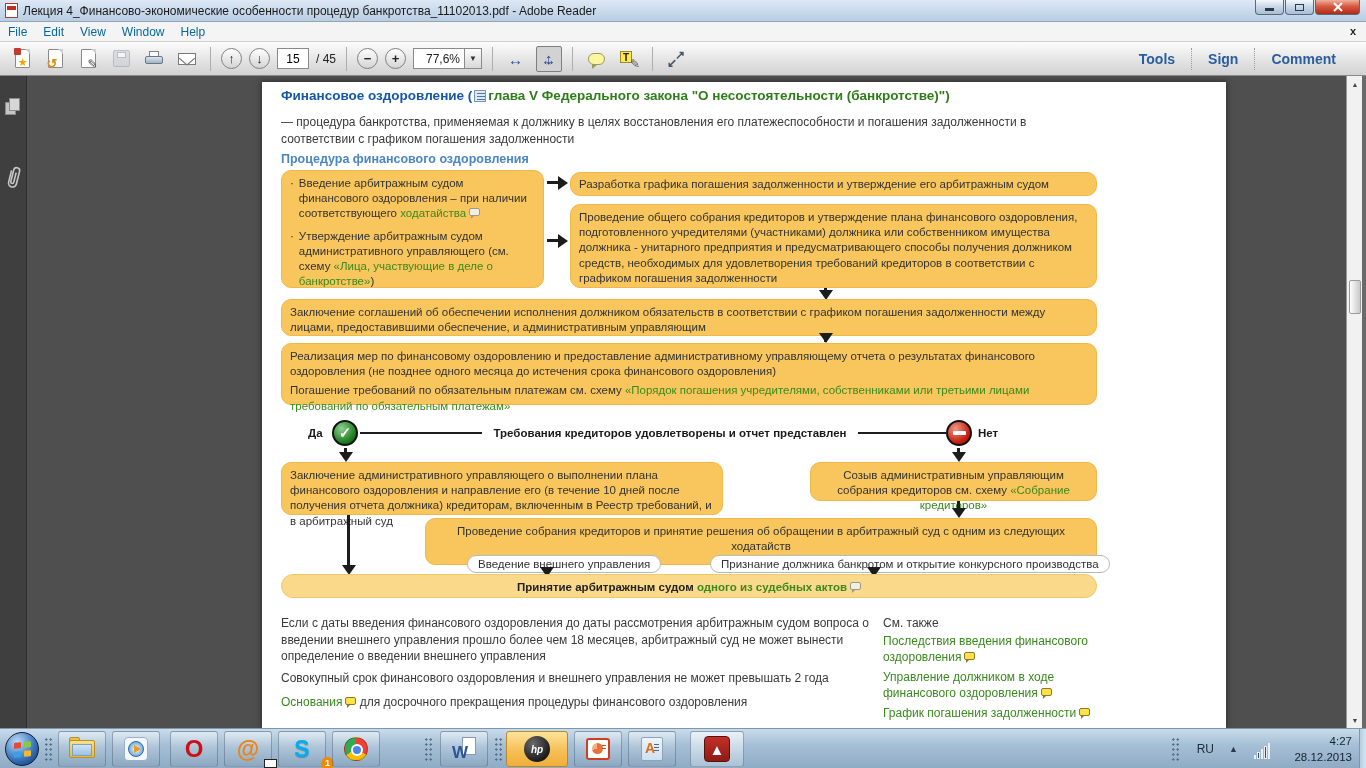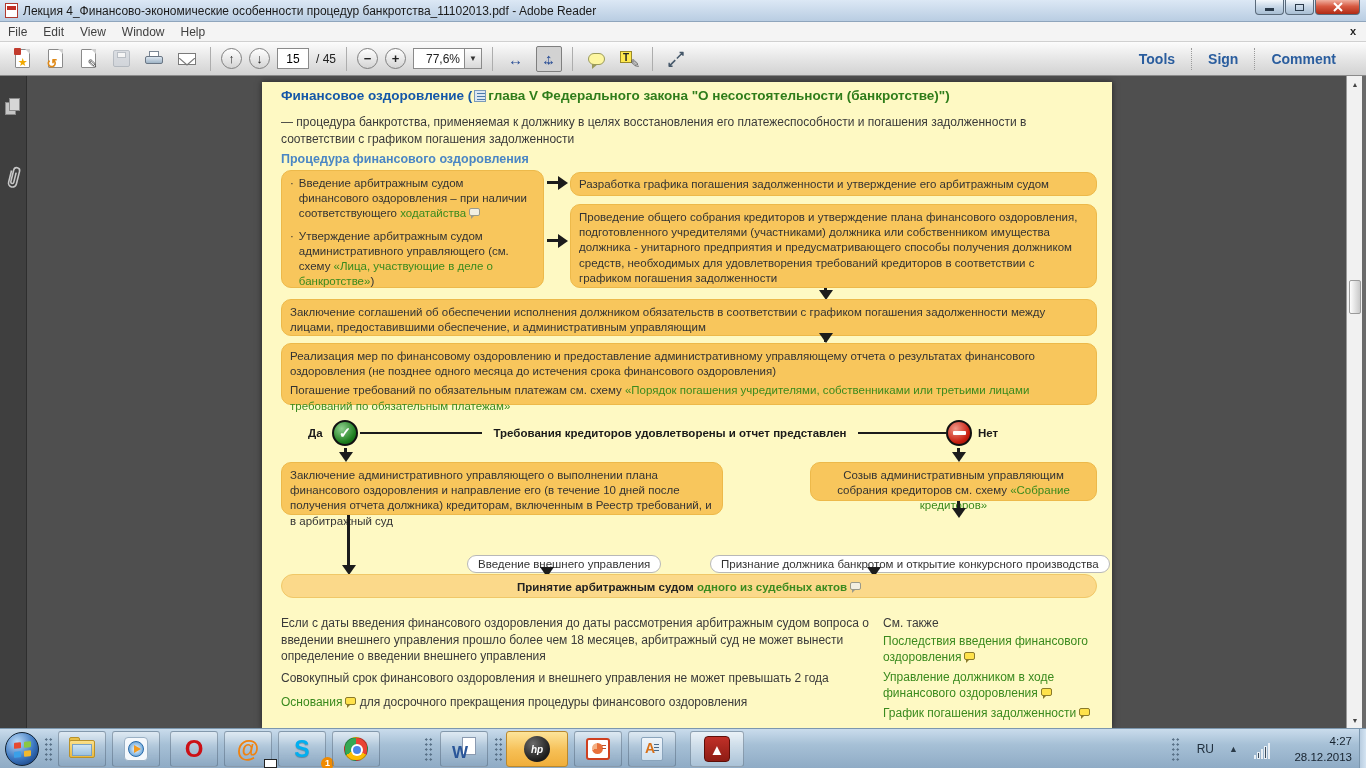--- a/index.html
+++ b/index.html
@@ -19,21 +19,21 @@
   .wbtn { width:29px; height:15px; border:1px solid #5a6a7a; border-top:none;
     background:linear-gradient(#f4f8fc,#c6d6e6 50%,#a9bfd4); border-radius:0 0 4px 4px;
     display:flex; align-items:center; justify-content:center; margin-left:1px; }
   .wbtn.close { width:45px; background:linear-gradient(#f0b0a0,#d85a42 45%,#b02a14); }
   .g-min { width:9px; height:3px; background:#2a3a4a; margin-top:4px; }
   .g-max { width:9px; height:7px; border:1px solid #2a3a4a; background:transparent; }
 
   
   .menubar { position:absolute; top:22px; left:0; width:1366px; height:20px; background:#f4f4f4;
     border-bottom:1px solid #d0d0d0; display:flex; align-items:center; }
-  .menu-item { font-size:12px; color:#404040; padding:2px 8px; }
+  .menu-item { font-size:12px; color:#0369a1; padding:2px 8px; }
   .menubar-x { position:absolute; right:10px; top:3px; font-size:11px; font-weight:bold; color:#222; }
 
   
   .toolbar { position:absolute; top:42px; left:0; width:1366px; height:34px;
     background:linear-gradient(#fcfcfc,#e2e2e2 60%,#d2d2d2); border-bottom:1px solid #8a8a8a;
     display:flex; align-items:center; }
   .tb-left { display:flex; align-items:center; gap:7px; padding-left:9px; }
   .tb-sep { width:1px; height:24px; background:#adadad; margin:0 3px; }
   .tb-btn { width:26px; height:26px; display:flex; align-items:center; justify-content:center; position:relative; }
   .pg { width:15px; height:19px; background:#fff; border:1px solid #8a8a8a; border-radius:1px; position:relative; }
@@ -83,21 +83,21 @@
   .pages-ic .p1 { position:absolute; left:1px; top:4px; width:11px; height:13px; background:#c6c6c6; border:1px solid #8a8a8a; }
   .pages-ic .p2 { position:absolute; left:5px; top:0; width:11px; height:13px; background:#d6d6d6; border:1px solid #8a8a8a; }
 
   
   .scrollbar { position:absolute; right:4px; top:0; width:16px; height:652px; background:#f1f1f1; border-left:1px solid #9a9a9a; }
   .sb-arrow { position:absolute; left:0; width:16px; height:16px; display:flex; align-items:center; justify-content:center; font-size:7px; color:#444; }
   .sb-thumb { position:absolute; left:2px; top:204px; width:12px; height:34px; background:linear-gradient(90deg,#fdfdfd,#c9c9c9); border:1px solid #9a9a9a; border-radius:2px; }
   .screen-edge { position:absolute; right:0; top:0; width:4px; height:652px; background:#6a6a6a; }
 
   
-  .page { position:absolute; left:262px; top:6px; width:850px; height:646px; background:#fef9c3;
+  .page { position:absolute; left:262px; top:6px; width:964px; height:646px; background:#ffffff;
     box-shadow:0 0 6px rgba(0,0,0,.55); font-size:11.5px; color:#3a3a3a; }
   .h-blue { color:#1457a8; font-weight:bold; font-size:13.5px; }
   .h-green { color:#2f7d1a; font-weight:bold; font-size:13.5px; }
   .law-ic { display:inline-block; width:12px; height:12px; background:#dce8f2; border:1px solid #7a9ab8; vertical-align:-2px; position:relative; margin:0 2px; }
   .law-ic span { position:absolute; left:2px; top:2px; width:8px; height:1px; background:#4a7aa8; box-shadow:0 3px 0 #4a7aa8, 0 6px 0 #4a7aa8; }
   .intro { font-size:12px; line-height:1.4; color:#3a3a3a; }
   .sect { color:#4a86c4; font-weight:bold; font-size:12.5px; }
   .gold { background:#f8c65c; border:1px solid #edb94a; border-radius:10px; padding:5px 8px; line-height:1.32; color:#333; }
   .gold-light { background:#fbd98a; border:1px solid #f0c868; border-radius:12px; text-align:center; font-weight:bold; color:#222; }
   .glink { color:#3a8a1e; }
@@ -377,20 +377,23 @@
 
       <div class="abs gold" style="left:19px; top:380px; width:442px; height:53px;">Заключение административного управляющего о выполнении плана финансового оздоровления и направление его (в течение 10 дней после получения отчета должника) кредиторам, включенным в Реестр требований, и в арбитражный суд</div>
 
       <div class="abs gold" style="left:548px; top:380px; width:287px; height:39px;text-align:center;">
         <span>Созыв административным управляющим собрания кредиторов см. схему </span><span class="glink">«Собрание кредиторов»</span>
       </div>
 
       <div class="vline" style="left:695px; top:419px; height:12px;"></div>
       <div class="head-d" style="left:690px; top:426px;"></div>
 
+      <div class="abs gold" style="left:163px; top:436px; width:672px; height:47px; text-align:center;">
+        <div>Проведение собрания кредиторов и принятие решения об обращении в арбитражный суд с одним из следующих ходатайств</div>
+      </div>
       <div class="pill" style="left:205px; top:473px;">Введение внешнего управления</div>
       <div class="pill" style="left:448px; top:473px;">Признание должника банкротом и открытие конкурсного производства</div>
 
       <div class="vline" style="left:85px; top:433px; height:50px;"></div>
       <div class="head-d" style="left:80px; top:483px;"></div>
       <div class="vline" style="left:283px; top:492px; height:2px;"></div>
       <div class="head-d" style="left:278px; top:485px;"></div>
       <div class="vline" style="left:610px; top:492px; height:2px;"></div>
       <div class="head-d" style="left:605px; top:485px;"></div>
 

